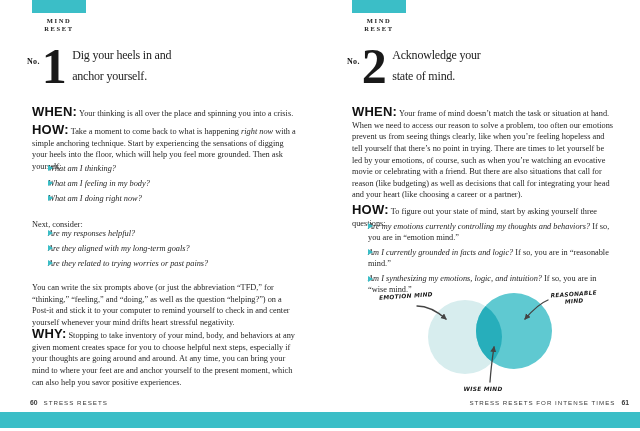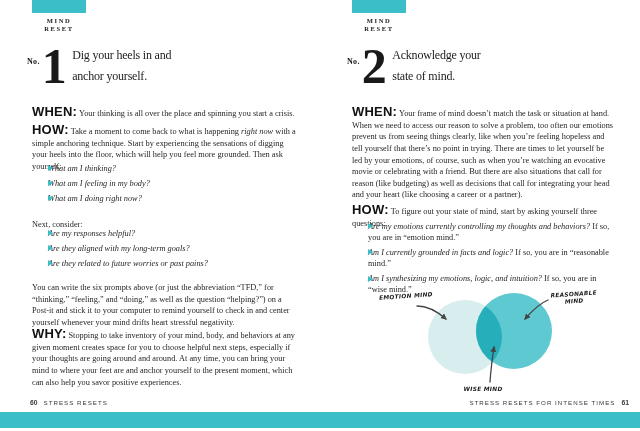--- a/index.html
+++ b/index.html
@@ -72,36 +72,36 @@
 
     <header class="headline">
       <span class="no">No.</span>
       <span class="num">1</span>
       <h1 class="title">
         <span>Dig your heels in and</span><br>
         <span>anchor yourself.</span>
       </h1>
     </header>
 
-    <p class="block b-when-l"><b class="lbl">WHEN:</b><span>Your thinking is all over the place and spinning you start a crisis.</span></p>
+    <p class="block b-when-l"><b class="lbl">WHEN:</b><span>Your thinking is all over the place and spinning you into a crisis.</span></p>
 
     <p class="block b-how-l"><b class="lbl">HOW:</b><span>Take a moment to come back to what is happening </span><em>right now</em><span> with a simple anchoring technique. Start by experiencing the sensations of digging your heels into the floor, which will help you feel more grounded. Then ask yourself:</span></p>
 
     <ul class="qlist italic block u-ask">
       <li><span class="tri" style="border-left-color: rgb(59, 190, 199);"></span><em>What am I thinking?</em></li>
       <li><span class="tri" style="border-left-color: rgb(59, 190, 199);"></span><em>What am I feeling in my body?</em></li>
       <li><span class="tri" style="border-left-color: rgb(59, 190, 199);"></span><em>What am I doing right now?</em></li>
     </ul>
 
     <p class="block b-next">Next, consider:</p>
 
     <ul class="qlist italic block u-consider">
       <li><span class="tri" style="border-left-color: rgb(59, 190, 199);"></span><em>Are my responses helpful?</em></li>
       <li><span class="tri" style="border-left-color: rgb(59, 190, 199);"></span><em>Are they aligned with my long-term goals?</em></li>
-      <li><span class="tri" style="border-left-color: rgb(59, 190, 199);"></span><em>Are they related to future worries or past pains?</em></li>
+      <li><span class="tri" style="border-left-color: rgb(59, 190, 199);"></span><em>Are they related to trying worries or past pains?</em></li>
     </ul>
 
     <p class="block b-postit">You can write the six prompts above (or just the abbreviation “TFD,” for “thinking,” “feeling,” and “doing,” as well as the question “helping?”) on a Post-it and stick it to your computer to remind yourself to check in and center yourself whenever your mind drifts heart stressful negativity.</p>
 
     <p class="block b-why"><b class="lbl">WHY:</b><span>Stopping to take inventory of your mind, body, and behaviors at any given moment creates space for you to choose helpful next steps, especially if your thoughts are going around and around. At any time, you can bring your mind to where your feet are and anchor yourself to the present moment, which can also help you savor positive experiences.</span></p>
   </section>
 
   <section class="page" id="page-right">
     <div class="tab" style="background-color: rgb(59, 190, 199);"></div>
     <div class="tab-label">

